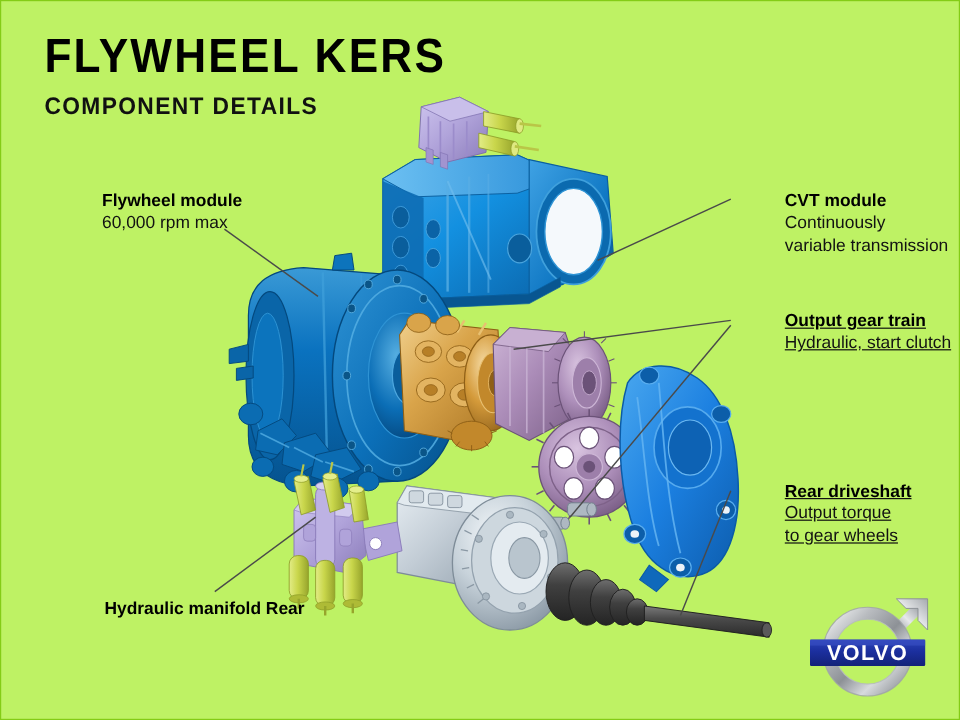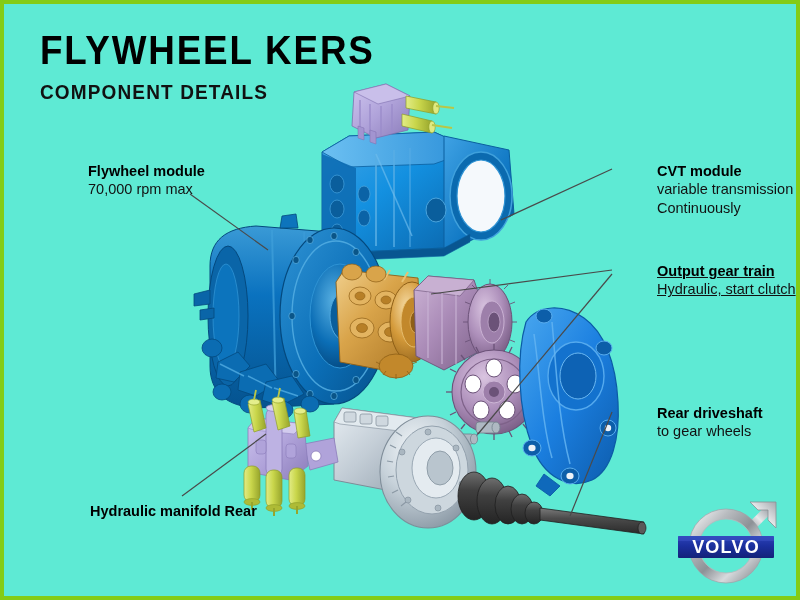--- a/index.html
+++ b/index.html
@@ -4,22 +4,22 @@
 <style>
   html, body {
     margin: 0;
     padding: 0;
     background: #ffffff;
   }
   #stage {
     position: relative;
     width: 800px;
     height: 600px;
-    background: #5eead4;
-    border: 4px solid #84cc16;
+    background: #bef264;
+    border: 1px solid #84cc16;
     box-sizing: border-box;
     overflow: hidden;
     font-family: "Liberation Sans", sans-serif;
     color: #111111;
   }
 
   
   #title-block {
     position: absolute;
     left: 36px;
@@ -61,21 +61,21 @@
     font-size: 14.5px;
     font-weight: normal;
     color: #121212;
     line-height: 1.28;
     white-space: nowrap;
   }
 
   #callout-flywheel { left: 44px;  top: 158px; }
   #callout-cvt      { left: 613px; top: 158px; }
   #callout-gear     { left: 613px; top: 258px; text-decoration: underline; }
-  #callout-drive    { left: 613px; top: 400px; }
+  #callout-drive    { left: 613px; top: 400px; text-decoration: underline; }
   #callout-hydr     { left: 46px;  top: 498px; }
 
   
   #art, #leaders {
     position: absolute;
     left: 0; top: 0;
     width: 800px; height: 600px;
   }
   #art { z-index: 10; }
   #leaders { z-index: 35; pointer-events: none; }
@@ -542,36 +542,37 @@
       <path d="M608,270 L474,430"></path>
 
       <path d="M608,408 L566,512"></path>
 
       <path d="M178,492 L262,430"></path>
     </g>
   </svg>
 
   <div class="callout" id="callout-flywheel">
     <div class="c-title">Flywheel module</div>
-    <div class="c-line">70,000 rpm max</div>
+    <div class="c-line">60,000 rpm max</div>
   </div>
 
   <div class="callout" id="callout-cvt">
     <div class="c-title">CVT module</div>
+    <div class="c-line">Continuously</div>
     <div class="c-line">variable transmission</div>
-    <div class="c-line">Continuously</div>
   </div>
 
   <div class="callout" id="callout-gear">
     <div class="c-title">Output gear train</div>
     <div class="c-line">Hydraulic, start clutch</div>
   </div>
 
   <div class="callout" id="callout-drive">
     <div class="c-title">Rear driveshaft</div>
+    <div class="c-line">Output torque</div>
     <div class="c-line">to gear wheels</div>
   </div>
 
   <div class="callout" id="callout-hydr">
     <div class="c-title">Hydraulic manifold Rear</div>
   </div>
 
   <svg id="volvo-logo" viewBox="0 0 108 86">
     <defs>
       <linearGradient id="gRing" x1="0" y1="0" x2="1" y2="1">

